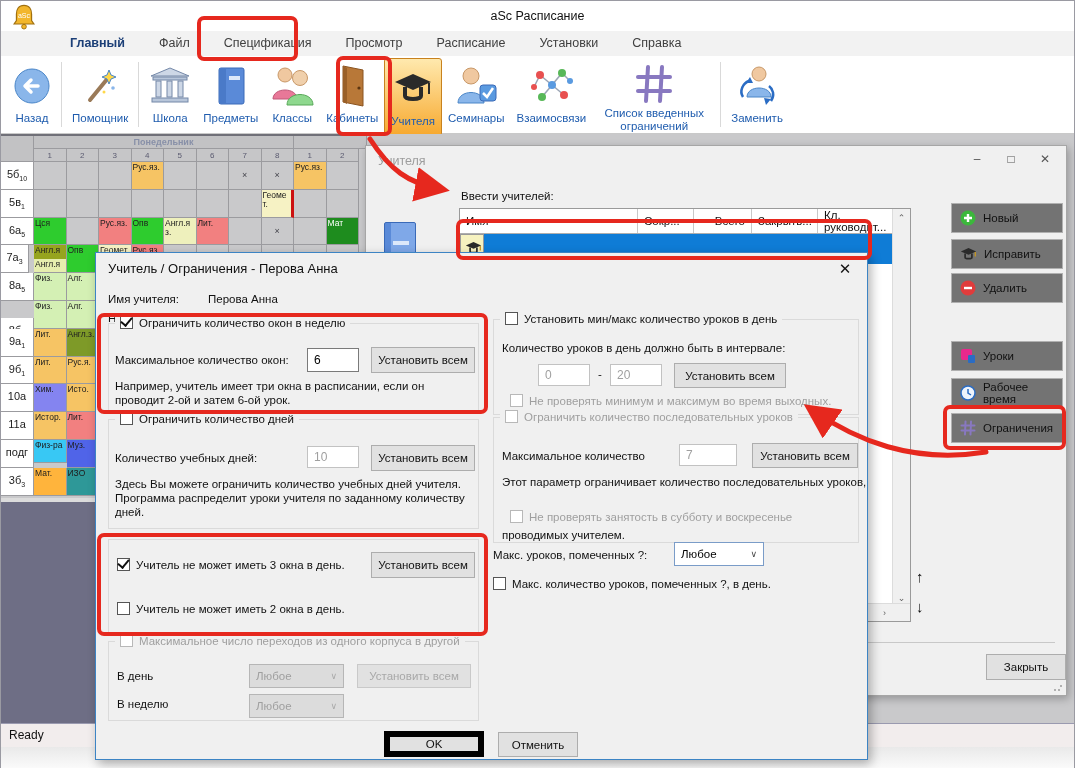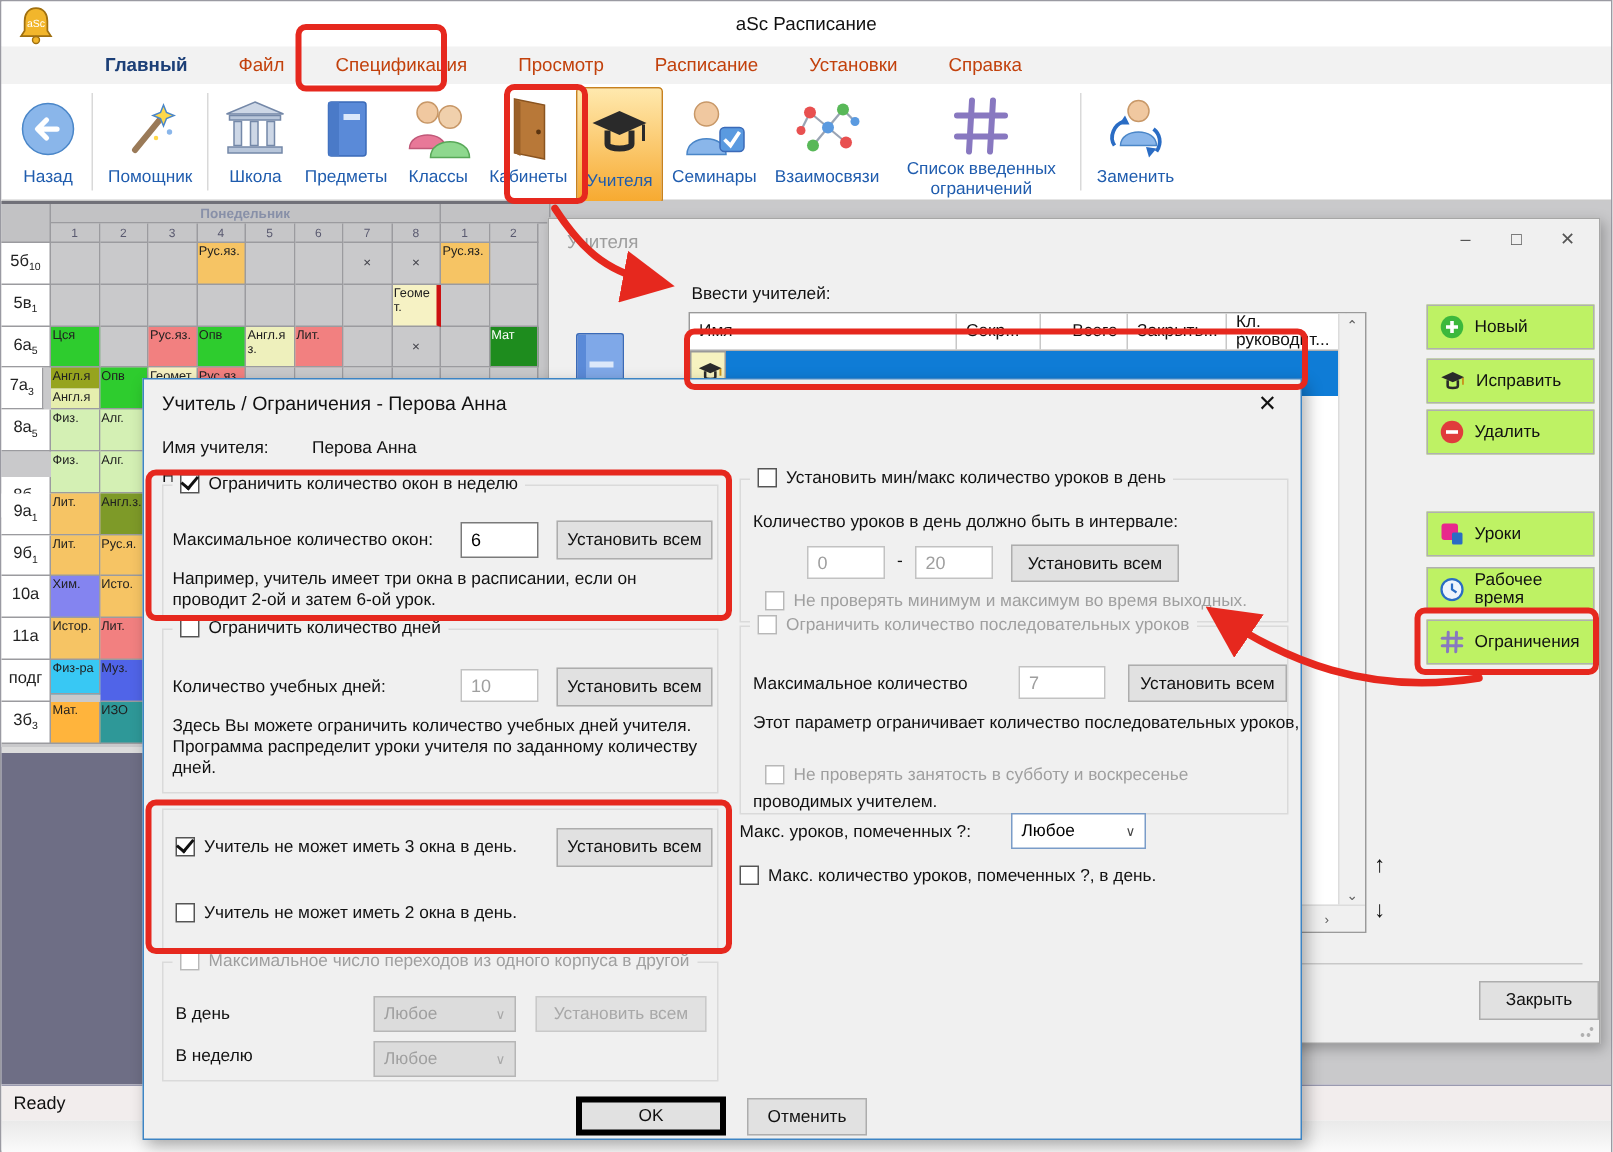--- a/index.html
+++ b/index.html
@@ -3,21 +3,21 @@
 <meta charset="utf-8">
 <style>
   html,body{margin:0;padding:0;}
   body{width:1075px;height:768px;position:relative;font-family:"Liberation Sans","DejaVu Sans",sans-serif;background:#fff;overflow:hidden;font-size:12px;color:#111;}
   .abs{position:absolute;}
   
   #mainwin{position:absolute;inset:0;border:1px solid #9a9aa2;box-sizing:border-box;background:#fff;}
   #titlebar{position:absolute;left:0;top:0;width:100%;height:30px;background:#fff;}
   #apptitle{position:absolute;left:0;right:0;top:8px;text-align:center;font-size:12.5px;color:#111;}
   #menubar{position:absolute;left:0;top:30px;width:100%;height:25px;background:#f2f2f2;display:flex;align-items:center;padding-left:52px;box-sizing:border-box;}
-  .menu-item{padding:0 17px;font-size:12.5px;color:#c2410c;line-height:25px;cursor:default;}
+  .menu-item{padding:0 17px;font-size:12.5px;color:#404040;line-height:25px;cursor:default;}
   .menu-item.bold{font-weight:bold;color:#1c3f77;}
   #toolbar{position:absolute;left:0;top:55px;width:100%;height:78px;background:#fff;border-bottom:1px solid #c9c9c9;display:flex;align-items:stretch;padding-left:6px;box-sizing:border-box;}
   .tbtn{display:flex;flex-direction:column;align-items:center;justify-content:flex-start;padding:4px 6px 0 6px;position:relative;}
   .tbtn .ticon{height:52px;display:flex;align-items:center;justify-content:center;}
   .tbtn .tlabel{font-size:11.5px;color:#1f5cae;text-align:center;line-height:13px;max-width:112px;}
   .tbtn.active{background:linear-gradient(#ffe9ae,#f7a92f);border:1px solid #c8821e;border-radius:3px;margin-top:2px;height:72px;}
   .tsep{width:1px;background:#d9d9d9;margin:6px 4px;}
   
   #gridarea{position:absolute;left:0;top:133px;width:100%;height:589px;background:#c9c9cb;z-index:1;}
   #timetable{position:absolute;left:0;top:0;width:366px;height:360px;background:#c9c9cb;border-top:2px solid #707078;}
@@ -55,21 +55,21 @@
   #teachdlg .tdtitle{position:absolute;left:12px;top:8px;font-size:12.5px;color:#9d9d9d;}
   #tdcontrols{position:absolute;right:4px;top:2px;display:flex;}
   #tdcontrols span{width:34px;height:22px;display:flex;align-items:center;justify-content:center;color:#555;font-size:12px;}
   #tlist{position:absolute;left:93px;top:62px;width:452px;height:414px;background:#fff;border:1px solid #9a9a9a;box-sizing:border-box;overflow:hidden;}
   .tcolh{position:absolute;top:0;height:24px;border-right:1px solid #c8c8c8;box-sizing:border-box;font-size:11.5px;display:flex;align-items:center;padding:0 6px;color:#111;}
   #tlisthead{position:absolute;left:0;top:0;width:100%;height:24px;border-bottom:1px solid #aeaeae;background:#fff;}
   #trow{position:absolute;left:0;top:25px;width:100%;height:30px;background:#0f7cd6;color:#fff;}
   .vscroll{position:absolute;right:0;top:0;width:17px;height:397px;background:#f0f0f0;border-left:1px solid #dcdcdc;}
   .hscroll{position:absolute;left:0;bottom:0;width:100%;height:17px;background:#f0f0f0;border-top:1px solid #dcdcdc;}
   .scr-arrow{position:absolute;display:flex;align-items:center;justify-content:center;color:#606060;font-size:9px;width:17px;height:17px;}
-  .sidebtn{position:absolute;left:585px;width:112px;height:30px;background:#bef264;border:1px solid #b0b0b0;box-sizing:border-box;display:flex;align-items:center;gap:7px;padding-left:8px;font-size:11.5px;color:#111;}
+  .sidebtn{position:absolute;left:585px;width:112px;height:30px;background:#737373;border:1px solid #b0b0b0;box-sizing:border-box;display:flex;align-items:center;gap:7px;padding-left:8px;font-size:11.5px;color:#111;}
   #updown span{position:absolute;left:550px;font-size:15px;font-weight:bold;color:#111;}
   #tsep{position:absolute;left:13px;top:496px;width:676px;height:1px;background:#c8c8c8;}
   #closebtn{left:620px;top:508px;width:80px;height:26px;}
   #grip{position:absolute;right:3px;bottom:3px;width:10px;height:10px;background:
     radial-gradient(circle at 2px 8px,#b0b0b0 1px,transparent 1.5px),
     radial-gradient(circle at 6px 8px,#b0b0b0 1px,transparent 1.5px),
     radial-gradient(circle at 8px 4px,#b0b0b0 1px,transparent 1.5px);}
   #bookicon{position:absolute;left:18px;top:76px;width:30px;height:46px;background:linear-gradient(90deg,#5a8ad8 0 6px,#7fa8e8 6px 100%);border:1px solid #3a6ab8;border-radius:2px;}
   #bookicon::after{content:"";position:absolute;left:8px;top:18px;width:16px;height:4px;background:#dce8fa;}
   
@@ -652,21 +652,21 @@
   <div class="flabel" style="left:397px;top:296px;">Макс. уроков, помеченных ?:</div>
   <div class="sel en" style="left:578px;top:289px;width:90px;height:24px;">
     <span>Любое</span>
       <span class="chev">∨</span>
   </div>
   <div class="cbrow" style="left:397px;top:324px;">
     <span class="cb"></span>
     <span class="lbl">Макс. количество уроков, помеченных ?, в день.</span>
   </div>
 
-  <div class="btn" style="left:288px;top:478px;width:100px;height:26px;border:4px solid #000000;">OK</div>
+  <div class="btn" style="left:288px;top:478px;width:100px;height:26px;border:6px solid #000000;">OK</div>
   <div class="btn" style="left:402px;top:479px;width:80px;height:25px;">Отменить</div>
 </div>
 
 <div class="redbox" style="left:197px;top:16px;width:101px;height:45px;"></div>
 <div class="redbox" style="left:336px;top:56px;width:56px;height:80px;"></div>
 <div class="redbox" style="left:456px;top:219px;width:416px;height:41px;"></div>
 <div class="redbox" style="left:97px;top:313px;width:391px;height:101px;"></div>
 <div class="redbox" style="left:97px;top:533px;width:391px;height:103px;"></div>
 <div class="redbox" style="left:943px;top:405px;width:123px;height:45px;"></div>
 <svg id="annotsvg" width="1075" height="768">

